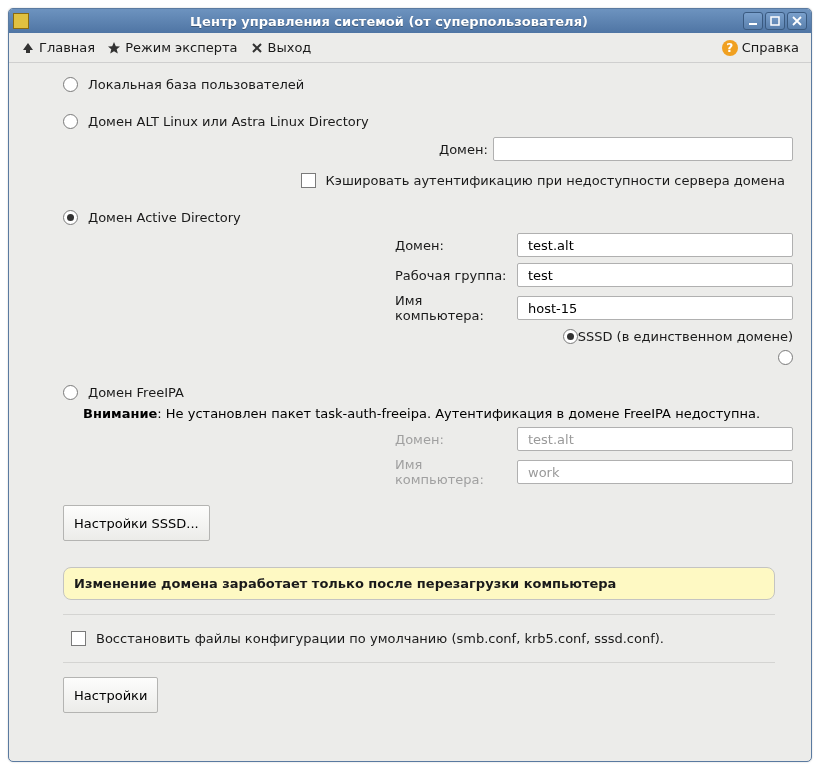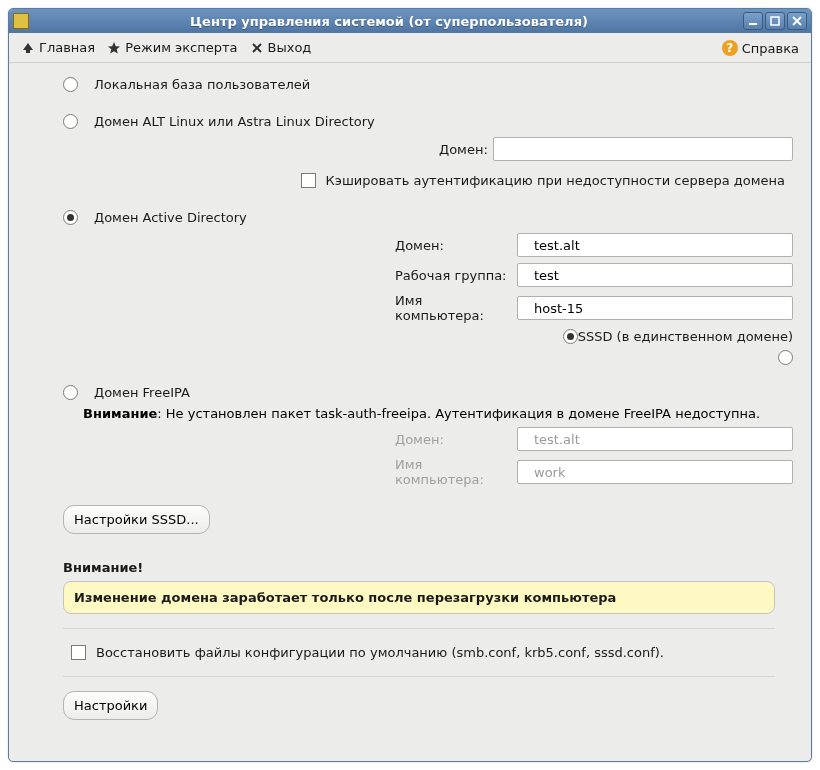--- a/index.html
+++ b/index.html
@@ -65,21 +65,21 @@
     background: #ececea;
     border-bottom: 1px solid #cfcfcf;
     display: flex;
     align-items: center;
     padding: 0 6px;
     font-size: 13px;
     flex-shrink: 0;
   }
   .tbitem {
     display: flex;
-    align-items: flex-end;
+    align-items: center;
     gap: 4px;
     padding: 3px 6px;
     cursor: pointer;
   }
   .tbspacer { flex: 1; }
   .iconbox { width: 14px; height: 14px; display:flex;align-items:center;justify-content:center; }
   .iconbox svg { width: 14px; height: 14px; display:block; }
   .help-icon {
     width: 16px; height: 16px; border-radius: 8px;
     background: #f0a020; color: #fff; font-weight: bold;
@@ -88,21 +88,21 @@
   
   .content {
     flex: 1;
     padding: 12px 18px 18px 18px;
     overflow: auto;
   }
   .optionblock { margin-bottom: 18px; }
   .radio-row {
     display: flex;
     align-items: flex-end;
-    gap: 16px;
+    gap: 10px;
     padding: 2px 0;
     margin-left: 36px;
   }
   .radio {
     width: 15px; height: 15px; border-radius: 50%;
     border: 1px solid #7a7a7a; background: #fff;
     position: relative; flex-shrink: 0;
   }
   .radio.selected::after {
     content: ""; position: absolute; left: 3px; top: 3px;
@@ -117,37 +117,37 @@
     margin-left: 56px; margin-top: 6px;
     display: flex; flex-direction: column; gap: 6px; align-items: flex-end;
   }
   .formrow { display: flex; align-items: center; gap: 4px; }
   .formrow .lbl { width: 114px; text-align: left; }
   .formrow.ad .lbl { width: 118px; }
   input[type=text] {
     height: 24px;
     border: 1px solid #b0b0b0;
     background: #fff;
-    padding: 0 16px;
+    padding: 0 10px;
     font-size: 13px;
     font-family: inherit;
     border-radius: 2px;
   }
   input[type=text].w300 { width: 300px; }
   input[type=text].w270 { width: 276px; }
   input[type=text][disabled] { color: #9a9a9a; background: #fff; }
 
   .disabled-text { color: #a0a0a0; }
 
   .btn {
     display: inline-flex; align-items: center;
-    height: 29px; padding: 0 10px;
+    height: 36px; padding: 0 10px;
     background: linear-gradient(#fdfdfc, #ecece9);
     border: 1px solid #b4b4b2;
-    border-radius: 11px;
+    border-radius: 2px;
     font-size: 13px; font-family: inherit;
     cursor: pointer;
   }
 
   .section-heading { font-weight: bold; margin: 8px 0 6px 0; }
   .notice-box {
     border: 1px solid #c4c4c2;
     background: #fef9c3;
     padding: 8px 10px;
     font-weight: bold;
@@ -299,21 +299,20 @@
           <input type="text" class="w270" disabled="" value="work" style="">
         </div>
       </div>
     </div>
 
     <div class="bottom-area">
       <button class="btn">Настройки SSSD...</button>
     </div>
 
     <div class="bottom-area" style="margin-top:26px;">
-      <div class="section-heading">Внимание!</div>
       <div class="notice-box">Изменение домена заработает только после перезагрузки компьютера</div>
     </div>
 
     <hr class="divider" style="margin-left:36px; margin-right:18px;">
 
     <div class="bottom-area">
       <div class="check-row">
         <span class="checkbox"></span>
         <span>Восстановить файлы конфигурации по умолчанию (smb.conf, krb5.conf, sssd.conf).</span>
       </div>

